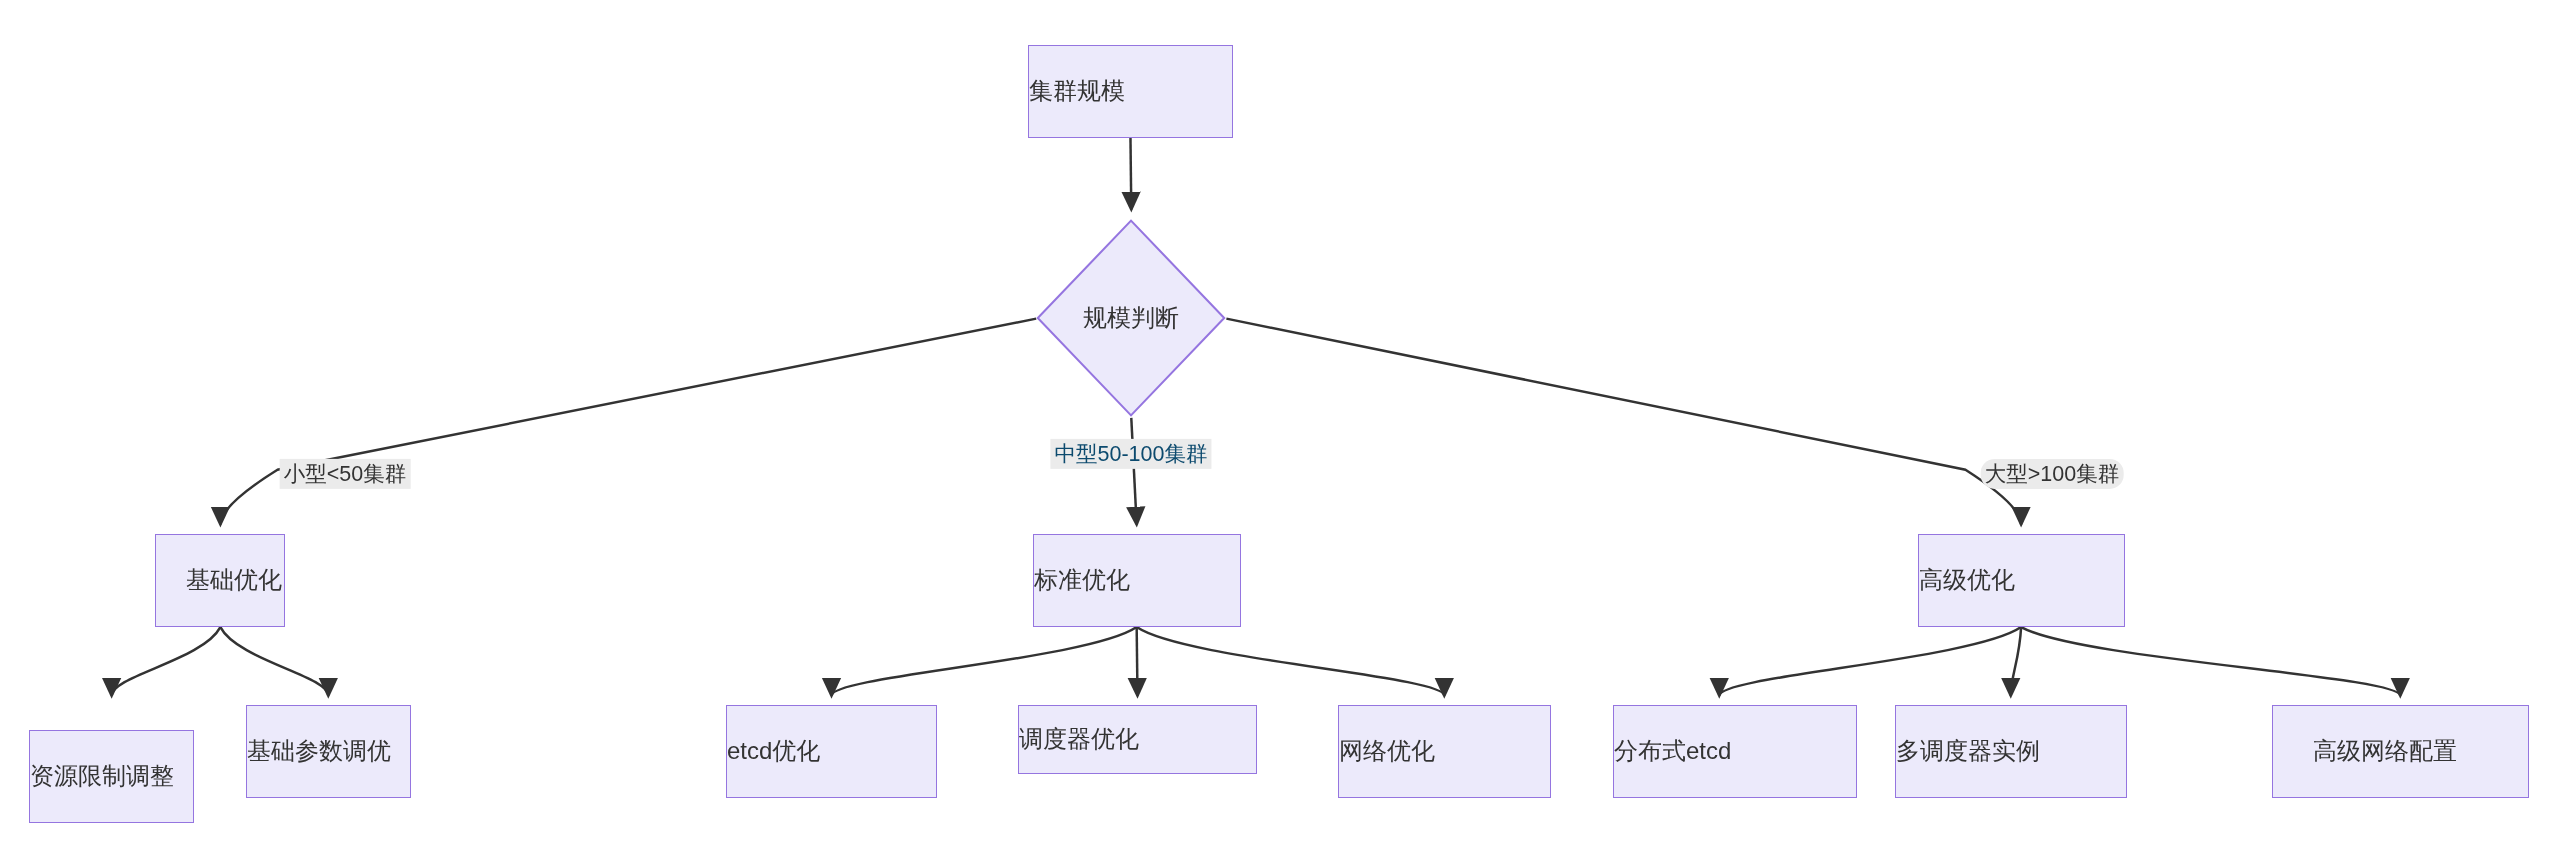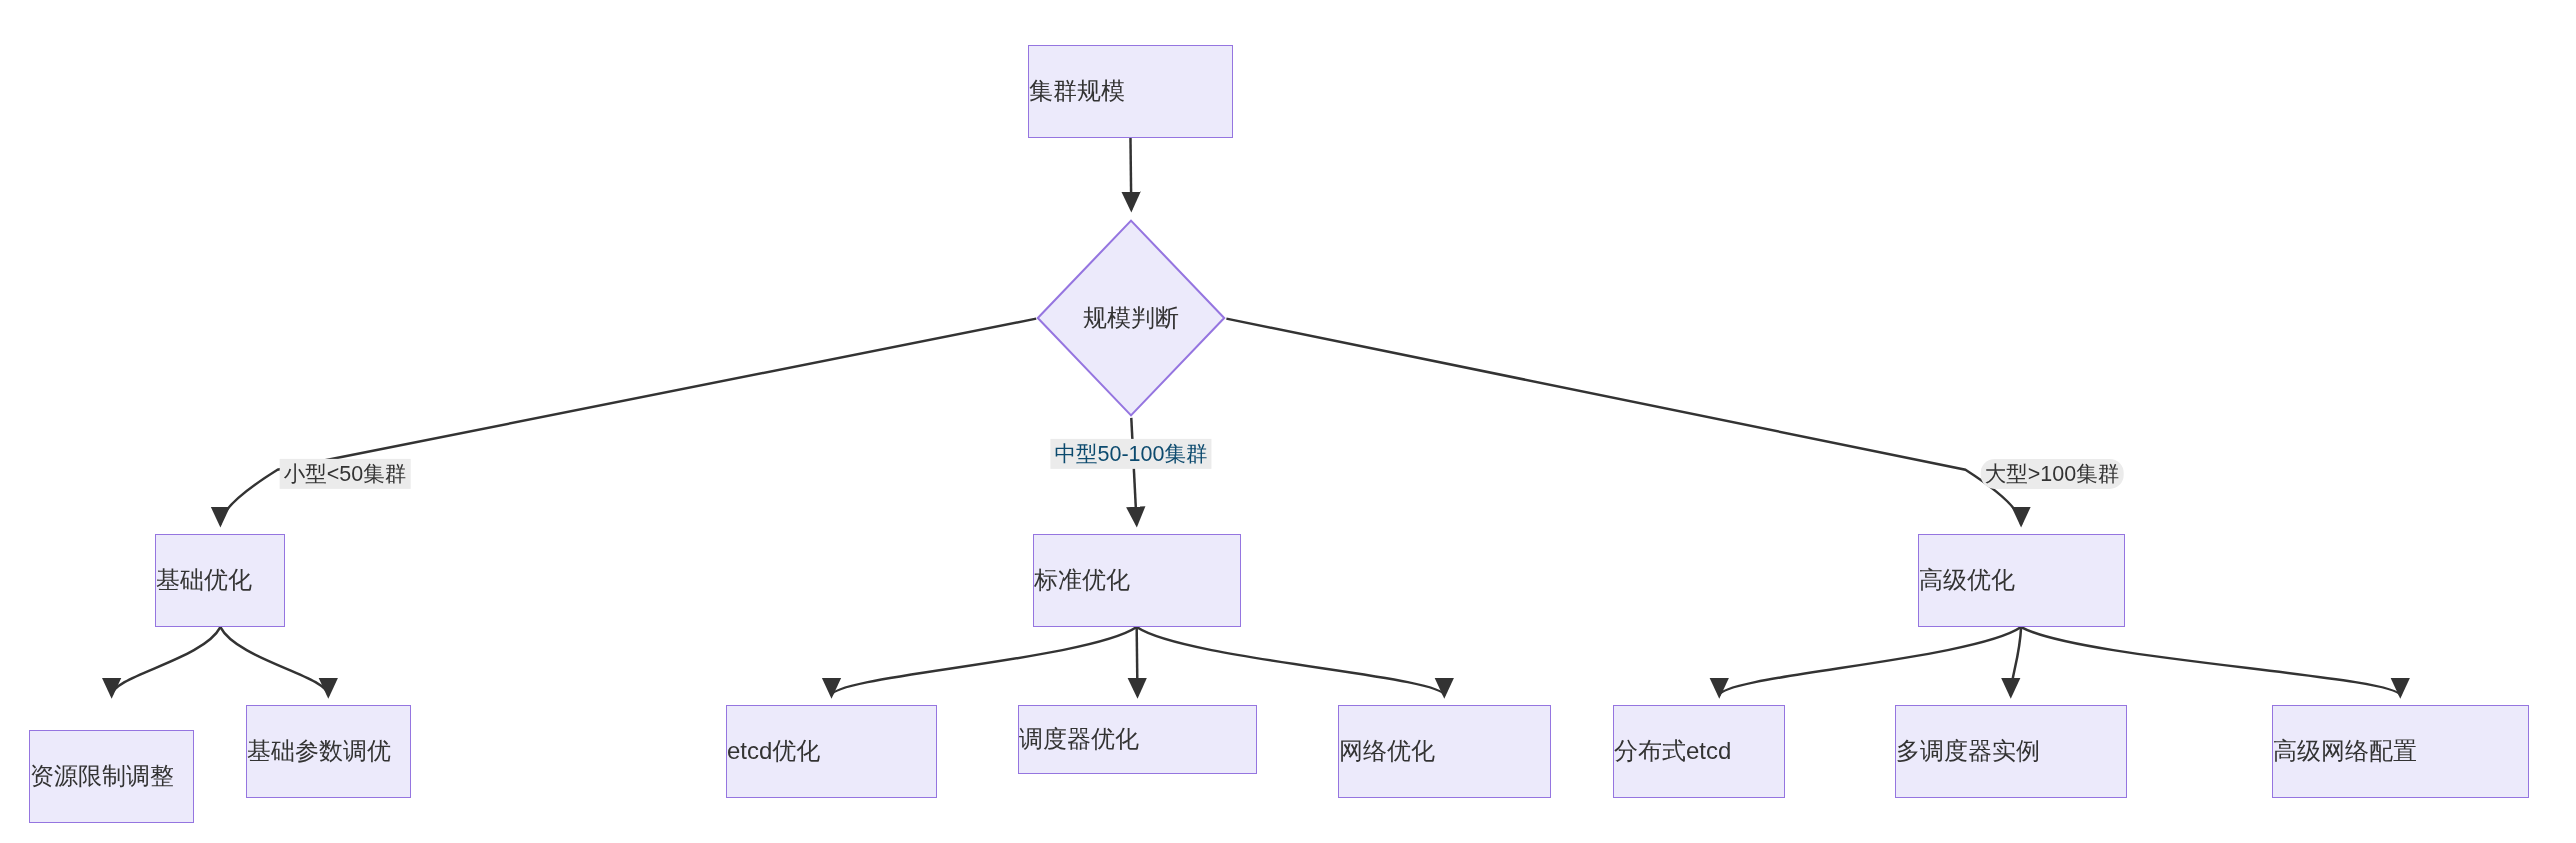--- a/index.html
+++ b/index.html
@@ -104,21 +104,21 @@
   <div id="node-layer">
       <div class="node" style="left: 1028px; top: 45px; width: 205px; height: 93px; background: rgb(236, 234, 251); border-color: rgb(149, 117, 224);">
         <span class="node-label">集群规模</span>
       </div>
       <div class="diamond-wrap" style="left: 1036px; top: 219px; width: 190px; height: 198px;">
         <svg class="diamond-shape" viewBox="0 0 230 240">
           <polygon points="115,2 228,120 115,238 2,120" fill="#ECEAFB" stroke="#9575E0" stroke-width="2.5"></polygon>
         </svg>
         <span class="diamond-text">规模判断</span>
       </div>
-      <div class="node" style="left: 155px; top: 534px; width: 130px; height: 93px; background: rgb(236, 234, 251); border-color: rgb(149, 117, 224);">
+      <div class="node" style="left: 155px; top: 534px; width: 130px; height: 93px; background: rgb(236, 234, 251); border-color: rgb(149, 117, 224); padding-left: 30px;">
         <span class="node-label">基础优化</span>
       </div>
       <div class="node" style="left: 1033px; top: 534px; width: 208px; height: 93px; background: rgb(236, 234, 251); border-color: rgb(149, 117, 224);">
         <span class="node-label">标准优化</span>
       </div>
       <div class="node" style="left: 1918px; top: 534px; width: 207px; height: 93px; background: rgb(236, 234, 251); border-color: rgb(149, 117, 224);">
         <span class="node-label">高级优化</span>
       </div>
       <div class="node" style="left: 29px; top: 730px; width: 165px; height: 93px; background: rgb(236, 234, 251); border-color: rgb(149, 117, 224);">
         <span class="node-label">资源限制调整</span>
@@ -128,27 +128,27 @@
       </div>
       <div class="node" style="left: 726px; top: 705px; width: 211px; height: 93px; background: rgb(236, 234, 251); border-color: rgb(149, 117, 224);">
         <span class="node-label">etcd优化</span>
       </div>
       <div class="node" style="left: 1018px; top: 705px; width: 239px; height: 69px; background: rgb(236, 234, 251); border-color: rgb(149, 117, 224);">
         <span class="node-label">调度器优化</span>
       </div>
       <div class="node" style="left: 1338px; top: 705px; width: 213px; height: 93px; background: rgb(236, 234, 251); border-color: rgb(149, 117, 224);">
         <span class="node-label">网络优化</span>
       </div>
-      <div class="node" style="left: 1613px; top: 705px; width: 172px; height: 93px; background: rgb(236, 234, 251); border-color: rgb(149, 117, 224);">
+      <div class="node" style="left: 1613px; top: 705px; width: 244px; height: 93px; background: rgb(236, 234, 251); border-color: rgb(149, 117, 224);">
         <span class="node-label">分布式etcd</span>
       </div>
       <div class="node" style="left: 1895px; top: 705px; width: 232px; height: 93px; background: rgb(236, 234, 251); border-color: rgb(149, 117, 224);">
         <span class="node-label">多调度器实例</span>
       </div>
-      <div class="node" style="left: 2272px; top: 705px; width: 257px; height: 93px; background: rgb(236, 234, 251); border-color: rgb(149, 117, 224);">
+      <div class="node" style="left: 2272px; top: 705px; width: 257px; height: 93px; background: rgb(236, 234, 251); border-color: rgb(149, 117, 224); padding-left: 40px;">
         <span class="node-label">高级网络配置</span>
       </div>
     </div>
   <div id="label-layer">
       <div class="edge-label" style="left: 345px; top: 474px; background: rgb(235, 235, 235); color: rgb(51, 51, 51);">小型&lt;50集群</div>
       <div class="edge-label" style="left: 1131px; top: 454px; background: rgb(235, 235, 235); color: #0c4a6e;">中型50-100集群</div>
       <div class="edge-label" style="left: 2052px; top: 474px; background: rgb(235, 235, 235); color: rgb(51, 51, 51); border-radius: 14px;">大型&gt;100集群</div>
     </div>
 
 </div>

